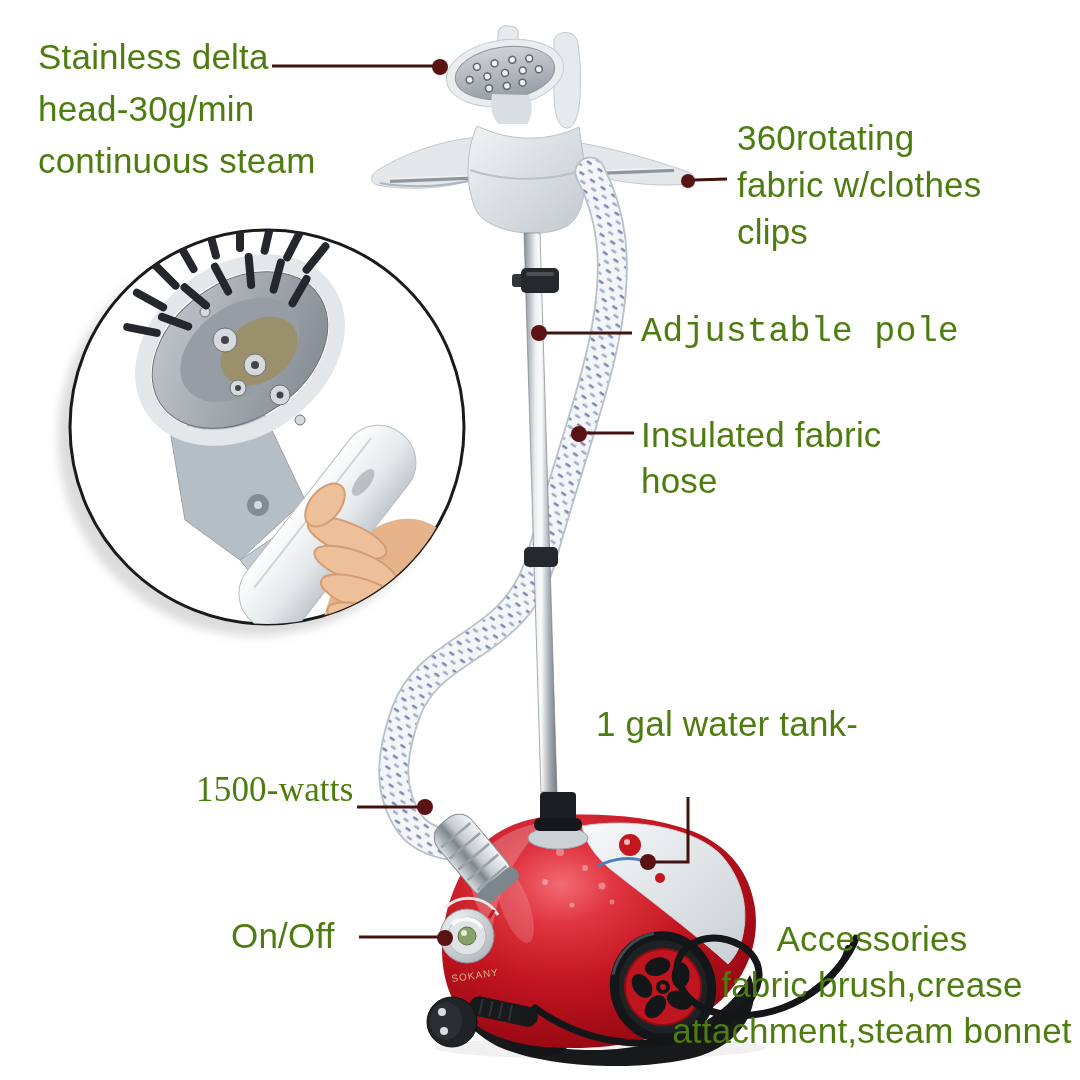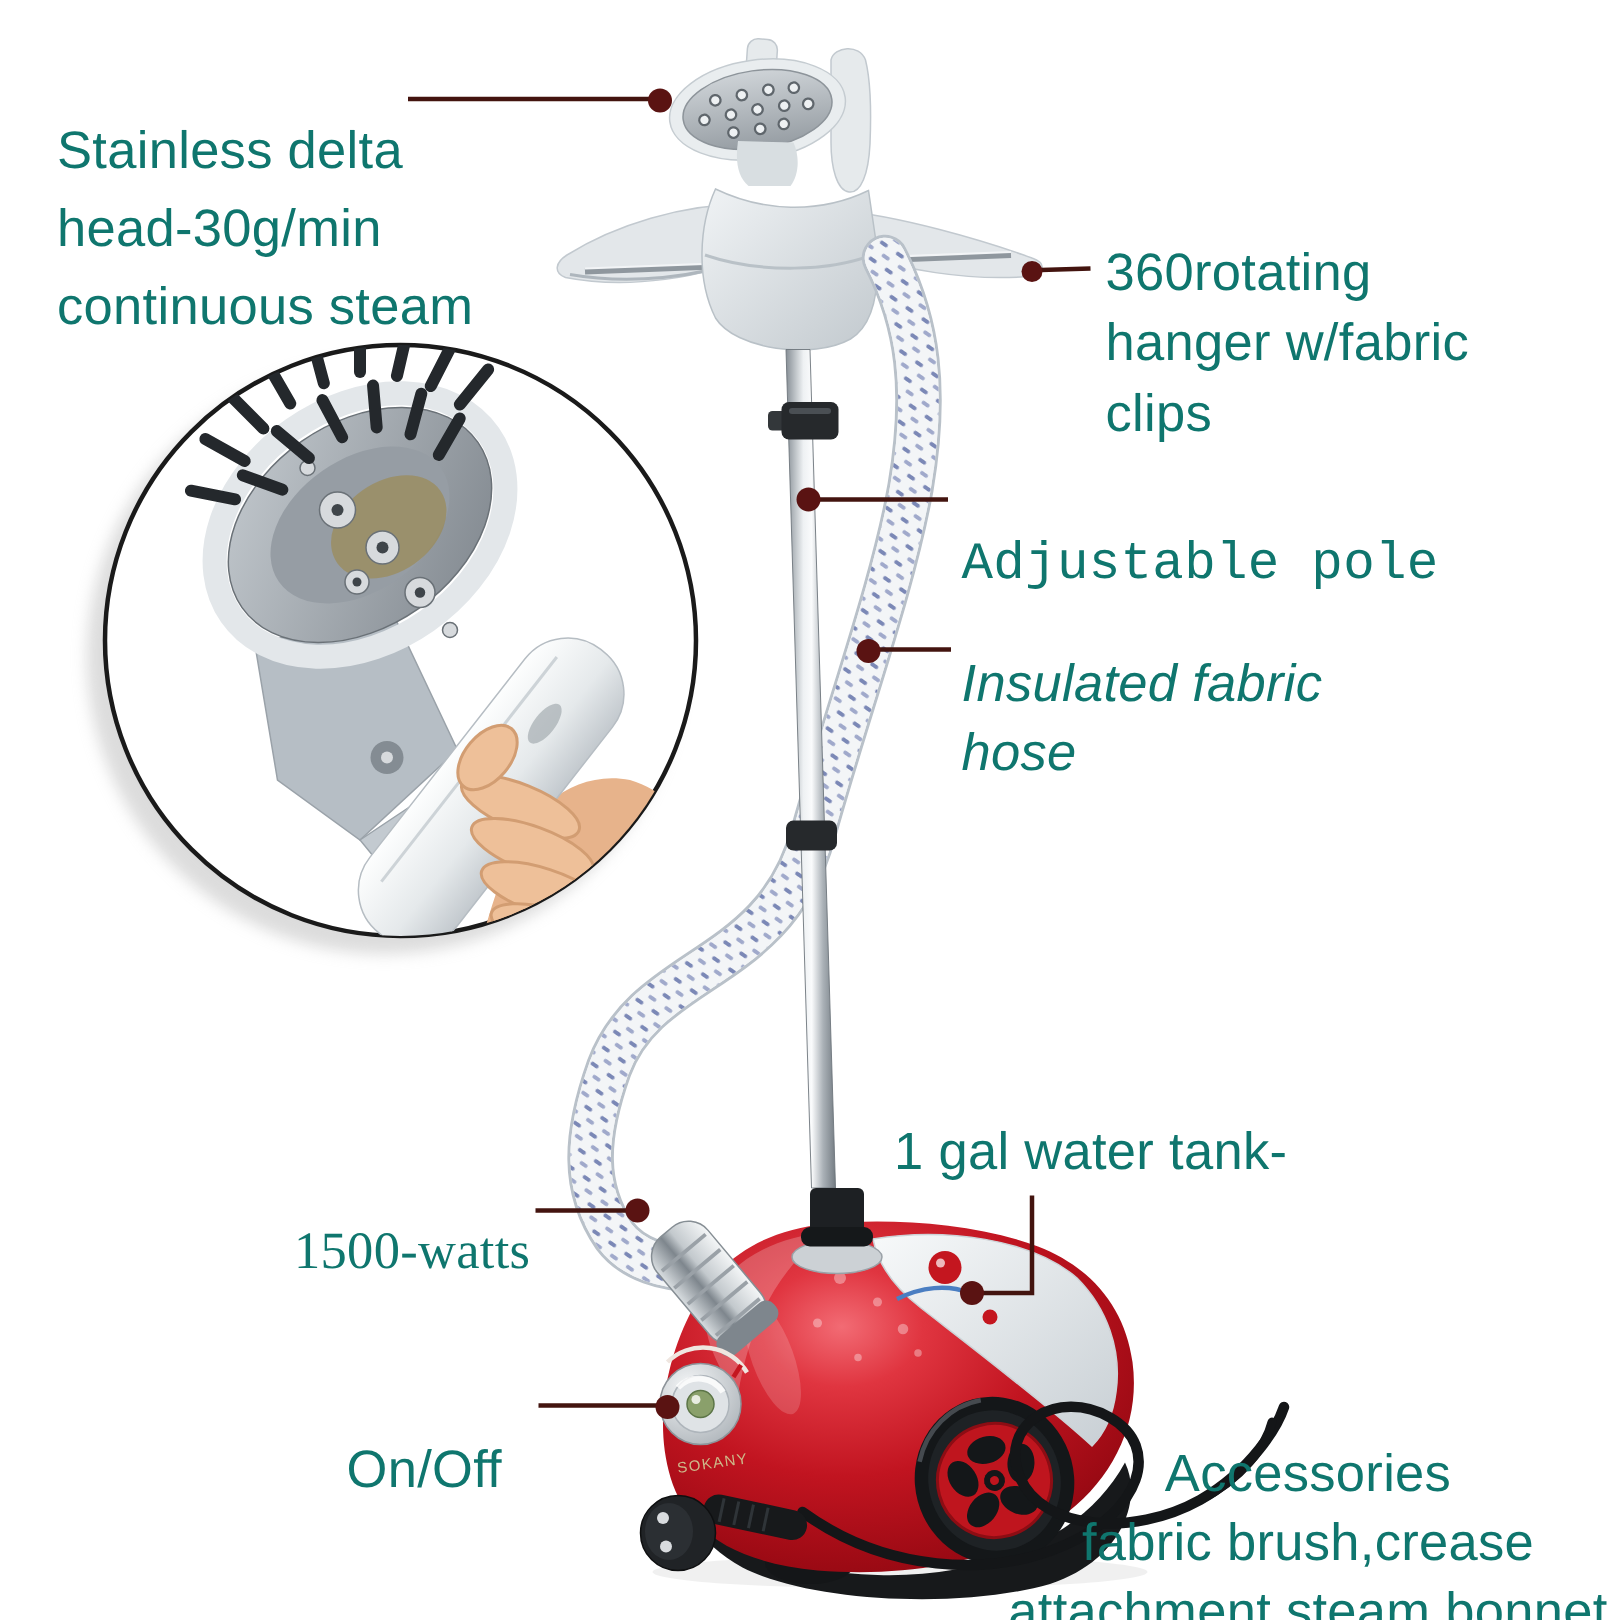--- a/index.html
+++ b/index.html
@@ -1,25 +1,25 @@
 <!DOCTYPE html>
 <html><head>
 <meta charset="utf-8">
 <style>
   html,body{margin:0;padding:0;background:#ffffff;}
   .stage{position:relative;width:1080px;height:1080px;background:#ffffff;overflow:hidden;
          font-family:"Liberation Sans",sans-serif;}
   .art{position:absolute;left:0;top:0;width:1080px;height:1080px;}
-  .lbl{position:absolute;color:#0f766e;font-size:35px;line-height:47px;white-space:nowrap;
-       letter-spacing:0.2px;margin-top:44px;}
+  .lbl{position:absolute;color:#4d7c0f;font-size:35px;line-height:47px;white-space:nowrap;
+       letter-spacing:0.2px;}
   .lbl .ln{display:block;}
   #lbl-head{left:38px;top:31px;line-height:52px;}
   #lbl-hanger{left:737px;top:114px;}
   #lbl-pole{left:641px;top:312px;line-height:40px;font-family:Liberation Mono, monospace;}
-  #lbl-hose{left:641px;top:389px;line-height:46px;font-style:italic;}
+  #lbl-hose{left:641px;top:412px;line-height:46px;}
   #lbl-tank{left:596px;top:701px;line-height:46px;}
   #lbl-watts{left:196px;top:770px;line-height:40px;font-family:Liberation Serif, serif;}
   #lbl-onoff{left:231px;top:916px;line-height:40px;}
   #lbl-acc{left:648px;top:916px;width:448px;text-align:center;line-height:46px;}
 </style>
 </head>
 <body>
 
 <div class="stage">
 
@@ -329,21 +329,21 @@
   </g>
 </svg>
 
 <div class="lbl" id="lbl-head">
   <span class="ln">Stainless delta</span>
   <span class="ln">head-30g/min</span>
   <span class="ln">continuous steam</span>
 </div>
 <div class="lbl" id="lbl-hanger">
   <span class="ln">360rotating</span>
-  <span class="ln">hanger w/fabric</span>
+  <span class="ln">fabric w/clothes</span>
   <span class="ln">clips</span>
 </div>
 <div class="lbl" id="lbl-pole">
   <span class="ln">Adjustable pole</span>
 </div>
 <div class="lbl" id="lbl-hose">
   <span class="ln">Insulated fabric</span>
   <span class="ln">hose</span>
 </div>
 <div class="lbl" id="lbl-tank">

